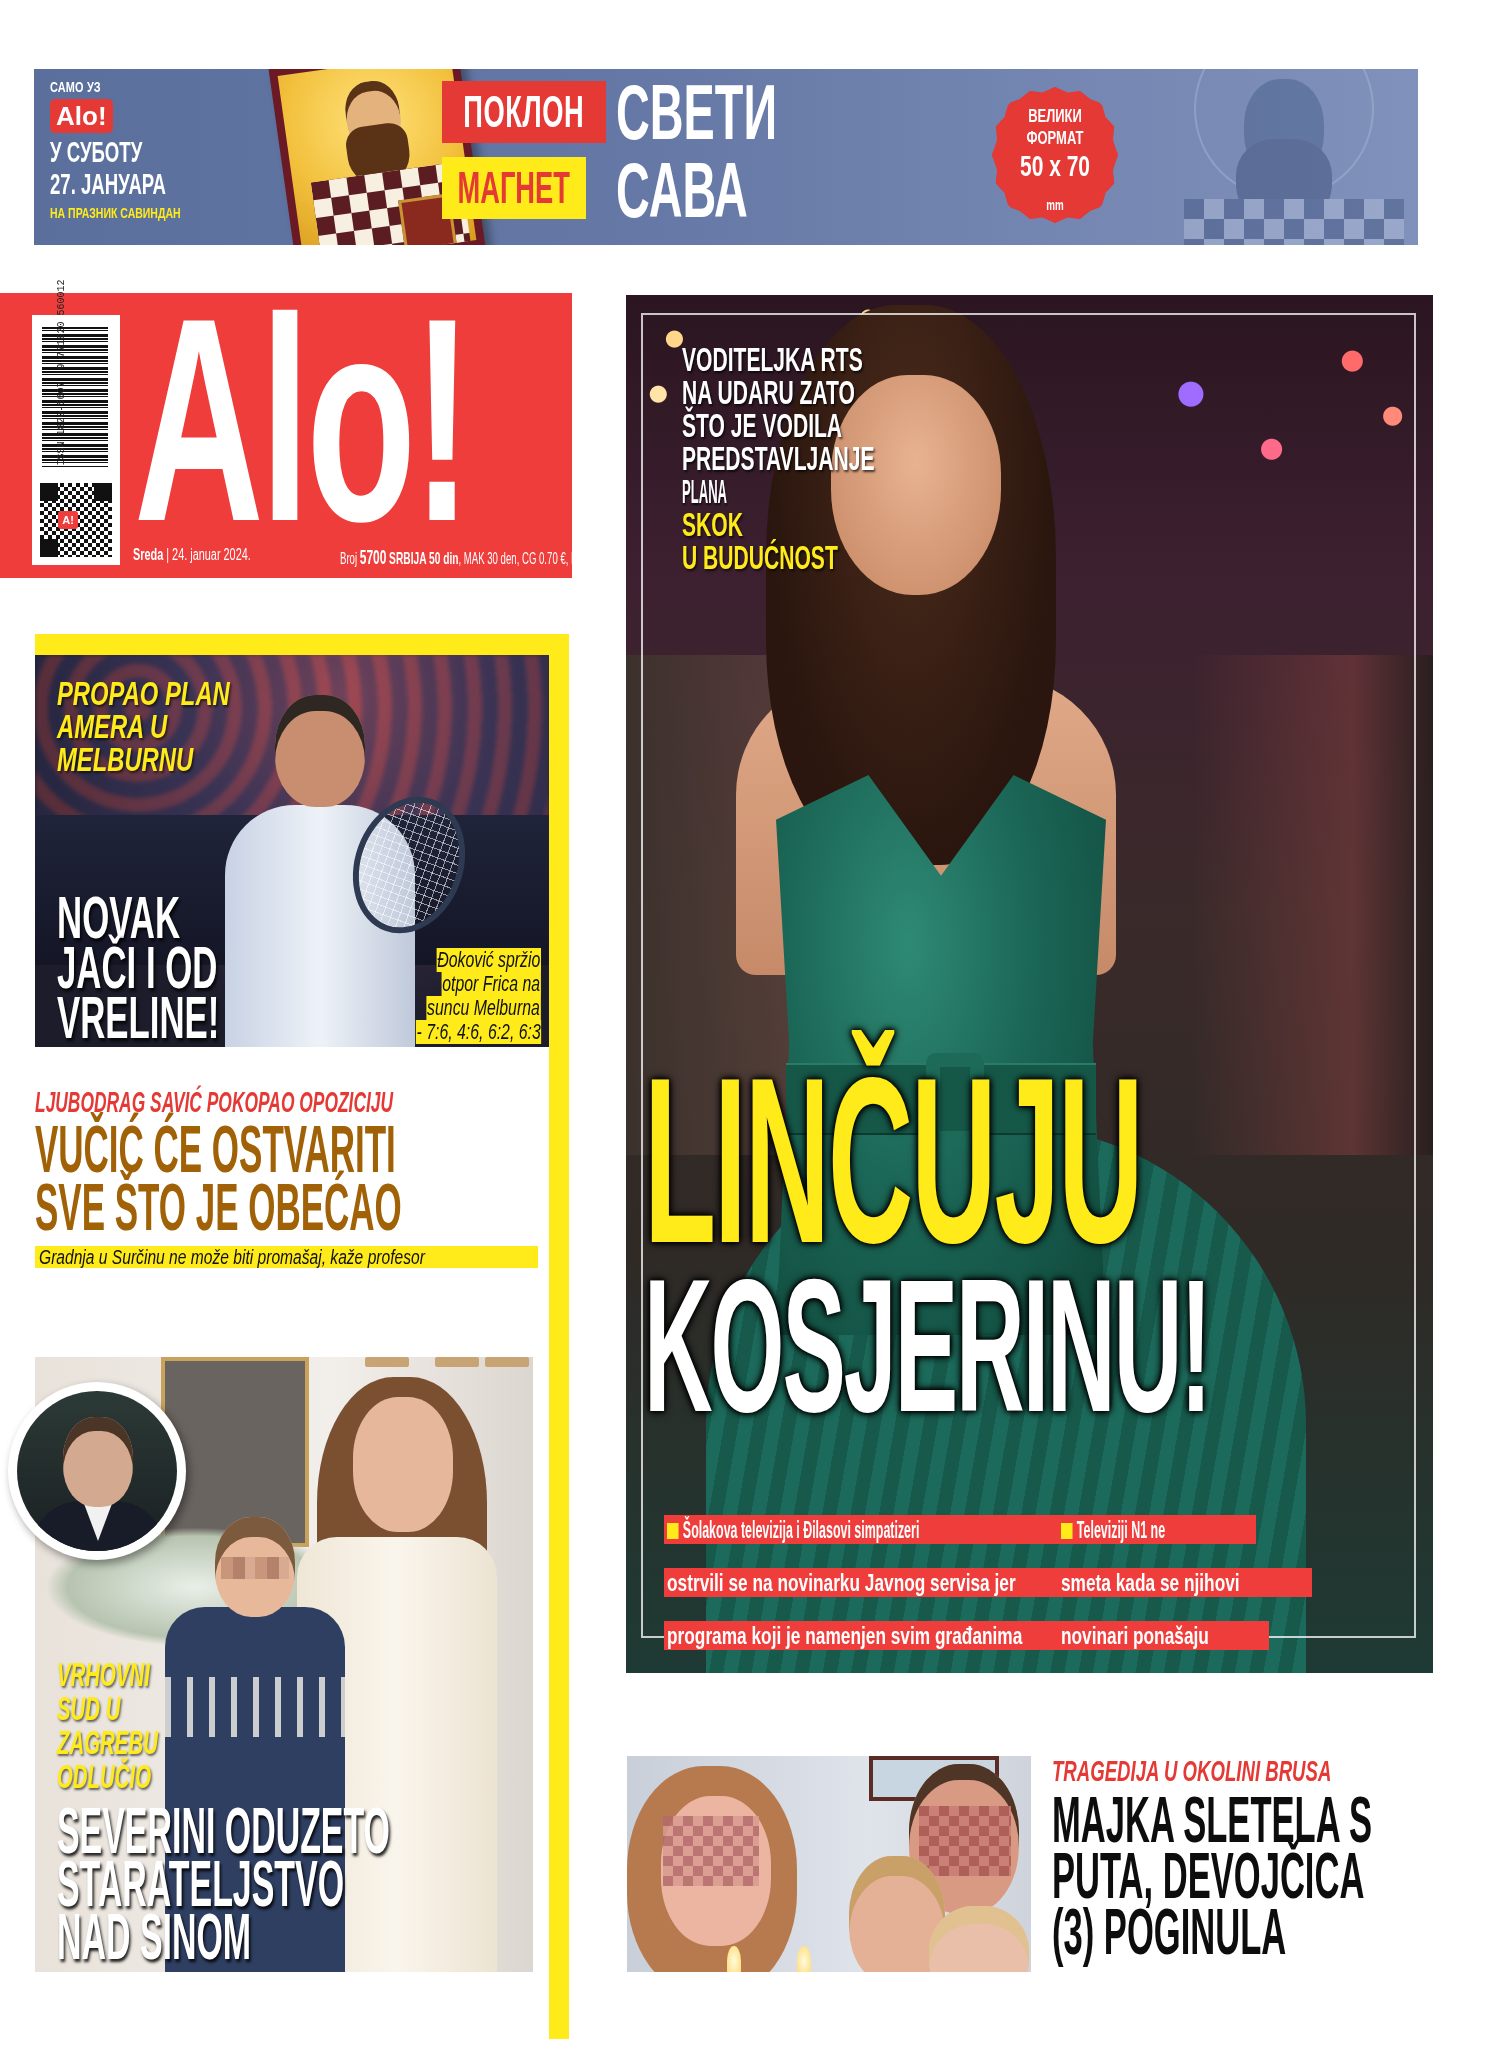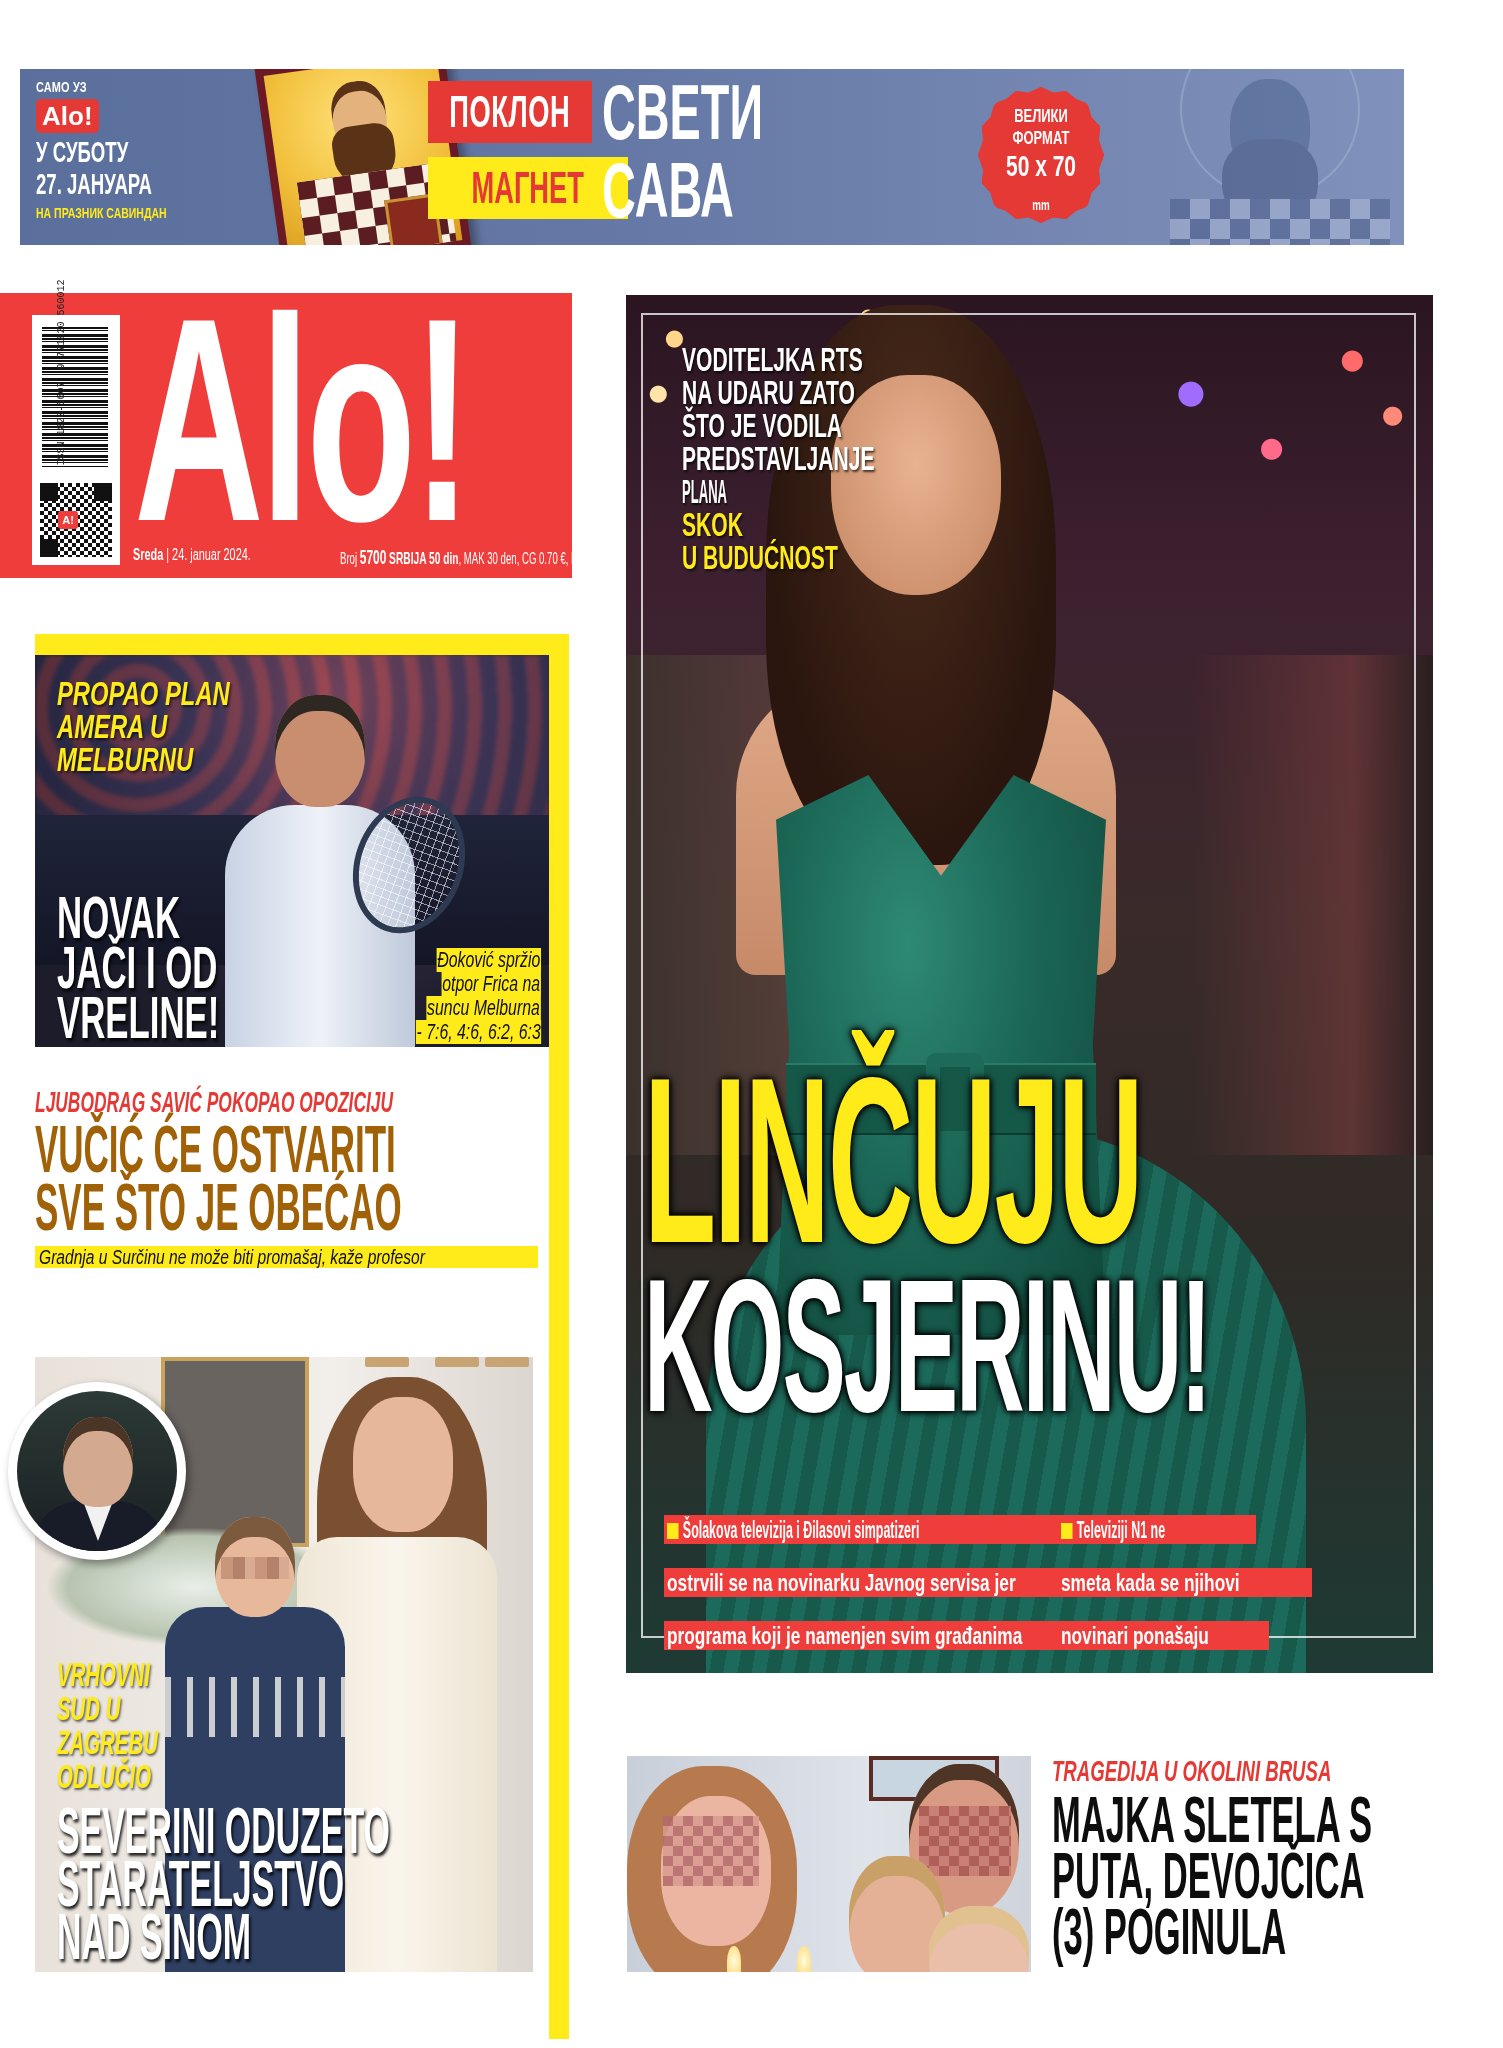--- a/index.html
+++ b/index.html
@@ -2,40 +2,40 @@
 <html><head>
 <meta charset="utf-8">
 <style>
   * { box-sizing: border-box; margin: 0; padding: 0; }
   html, body { width: 1503px; height: 2048px; background: #ffffff; overflow: hidden; }
   body { position: relative; font-family: "Liberation Sans", sans-serif; }
 
   .cond { font-family: "Liberation Sans Narrow", "Liberation Sans", sans-serif; font-stretch: condensed; }
 
   
-  .promo { position: absolute; left: 20px; top: 69px; width: 1384px; height: 176px;
+  .promo { position: absolute; left: 34px; top: 69px; width: 1384px; height: 176px;
     background: linear-gradient(90deg, #5a6f9c 0%, #6679a6 45%, #8092bb 100%); overflow: hidden; }
   .promo-left { position: absolute; left: 16px; top: 10px; width: 200px; color: #fff; }
   .promo-left .only { font-weight: 700; font-size: 14px; letter-spacing: 0.2px; transform: scaleX(0.78); transform-origin: left; display: block; }
   .promo-left .minilogo { display: inline-block; margin-top: 4px; background: #e53935; border-radius: 5px; padding: 0 6px; font-weight: 900; font-size: 26px; line-height: 34px; }
   .promo-left .date1, .promo-left .date2 { display: block; font-weight: 900; font-size: 30px; line-height: 32px; transform: scaleX(0.62); transform-origin: left; white-space: nowrap; }
   .promo-left .date1 { margin-top: 3px; }
   .promo-left .holiday { display: block; color: #ffeb1a; font-weight: 900; font-size: 15px; margin-top: 4px; transform: scaleX(0.7); transform-origin: left; white-space: nowrap; }
 
   .icon-card { position: absolute; left: 248px; top: -14px; width: 190px; height: 206px; transform: rotate(-8deg);
     background: #6b1a25; padding: 8px; box-shadow: 6px 6px 10px rgba(0,0,0,.35); }
   .icon-card .inner { width: 100%; height: 100%; background: radial-gradient(circle at 50% 30%, #ffe27a 0%, #f2c03c 55%, #d99b1e 100%); position: relative; overflow: hidden; }
   .icon-card .head { position: absolute; left: 62px; top: 18px; width: 54px; height: 66px; border-radius: 45% 45% 40% 40%; background: #e4b27c; box-shadow: inset 0 10px 0 #5a3216; }
   .icon-card .beard { position: absolute; left: 58px; top: 62px; width: 62px; height: 60px; border-radius: 30% 30% 50% 50%; background: #5a3216; }
   .icon-card .robe { position: absolute; left: 18px; top: 110px; width: 150px; height: 110px;
     background: repeating-conic-gradient(#f7efe0 0 25%, #5b1c22 0 50%) 0 0 / 36px 36px; }
   .icon-card .book { position: absolute; left: 102px; top: 140px; width: 52px; height: 70px; background: #8a2a1e; border: 3px solid #c99234; }
 
   .tag-red { position: absolute; left: 408px; top: 12px; width: 164px; height: 62px; background: #e53935; color: #fff; font-weight: 900; font-size: 44px; display: flex; align-items: center; justify-content: center; letter-spacing: 1px; }
-  .tag-yellow { position: absolute; left: 408px; top: 88px; width: 200px; height: 62px; background: #ffeb1a; color: #e53935; font-weight: 900; font-size: 44px; display: flex; align-items: center; justify-content: center; }
+  .tag-yellow { position: absolute; left: 408px; top: 88px; width: 144px; height: 62px; background: #ffeb1a; color: #e53935; font-weight: 900; font-size: 44px; display: flex; align-items: center; justify-content: center; }
   .tag-red span, .tag-yellow span { display: inline-block; transform: scaleX(0.62); white-space: nowrap; }
   .saint-title { position: absolute; left: 582px; top: 4px; color: #fff; font-weight: 900; font-size: 78px; line-height: 78px; }
   .saint-title span { display: block; transform: scaleX(0.6); transform-origin: left; white-space: nowrap; }
   .badge { position: absolute; left: 958px; top: 18px; width: 126px; height: 136px; background: #e53935;
     border-radius: 50%; box-shadow: 0 0 0 3px #e53935; color: #fff; font-weight: 900; text-align: center; padding-top: 18px;
     clip-path: polygon(50% 0%,60% 4%,70% 3%,78% 9%,87% 12%,90% 22%,97% 29%,96% 39%,100% 50%,96% 61%,97% 71%,90% 78%,87% 88%,78% 91%,70% 97%,60% 96%,50% 100%,40% 96%,30% 97%,22% 91%,13% 88%,10% 78%,3% 71%,4% 61%,0% 50%,4% 39%,3% 29%,10% 22%,13% 12%,22% 9%,30% 3%,40% 4%); }
   .badge .l { display: block; font-size: 18px; line-height: 22px; transform: scaleX(0.72); }
   .badge .big { display: block; font-size: 30px; line-height: 34px; transform: scaleX(0.7); }
   .badge .big small { font-size: 14px; }
   .ghost-saint { position: absolute; left: 1140px; top: -10px; width: 240px; height: 200px; opacity: .35; }

